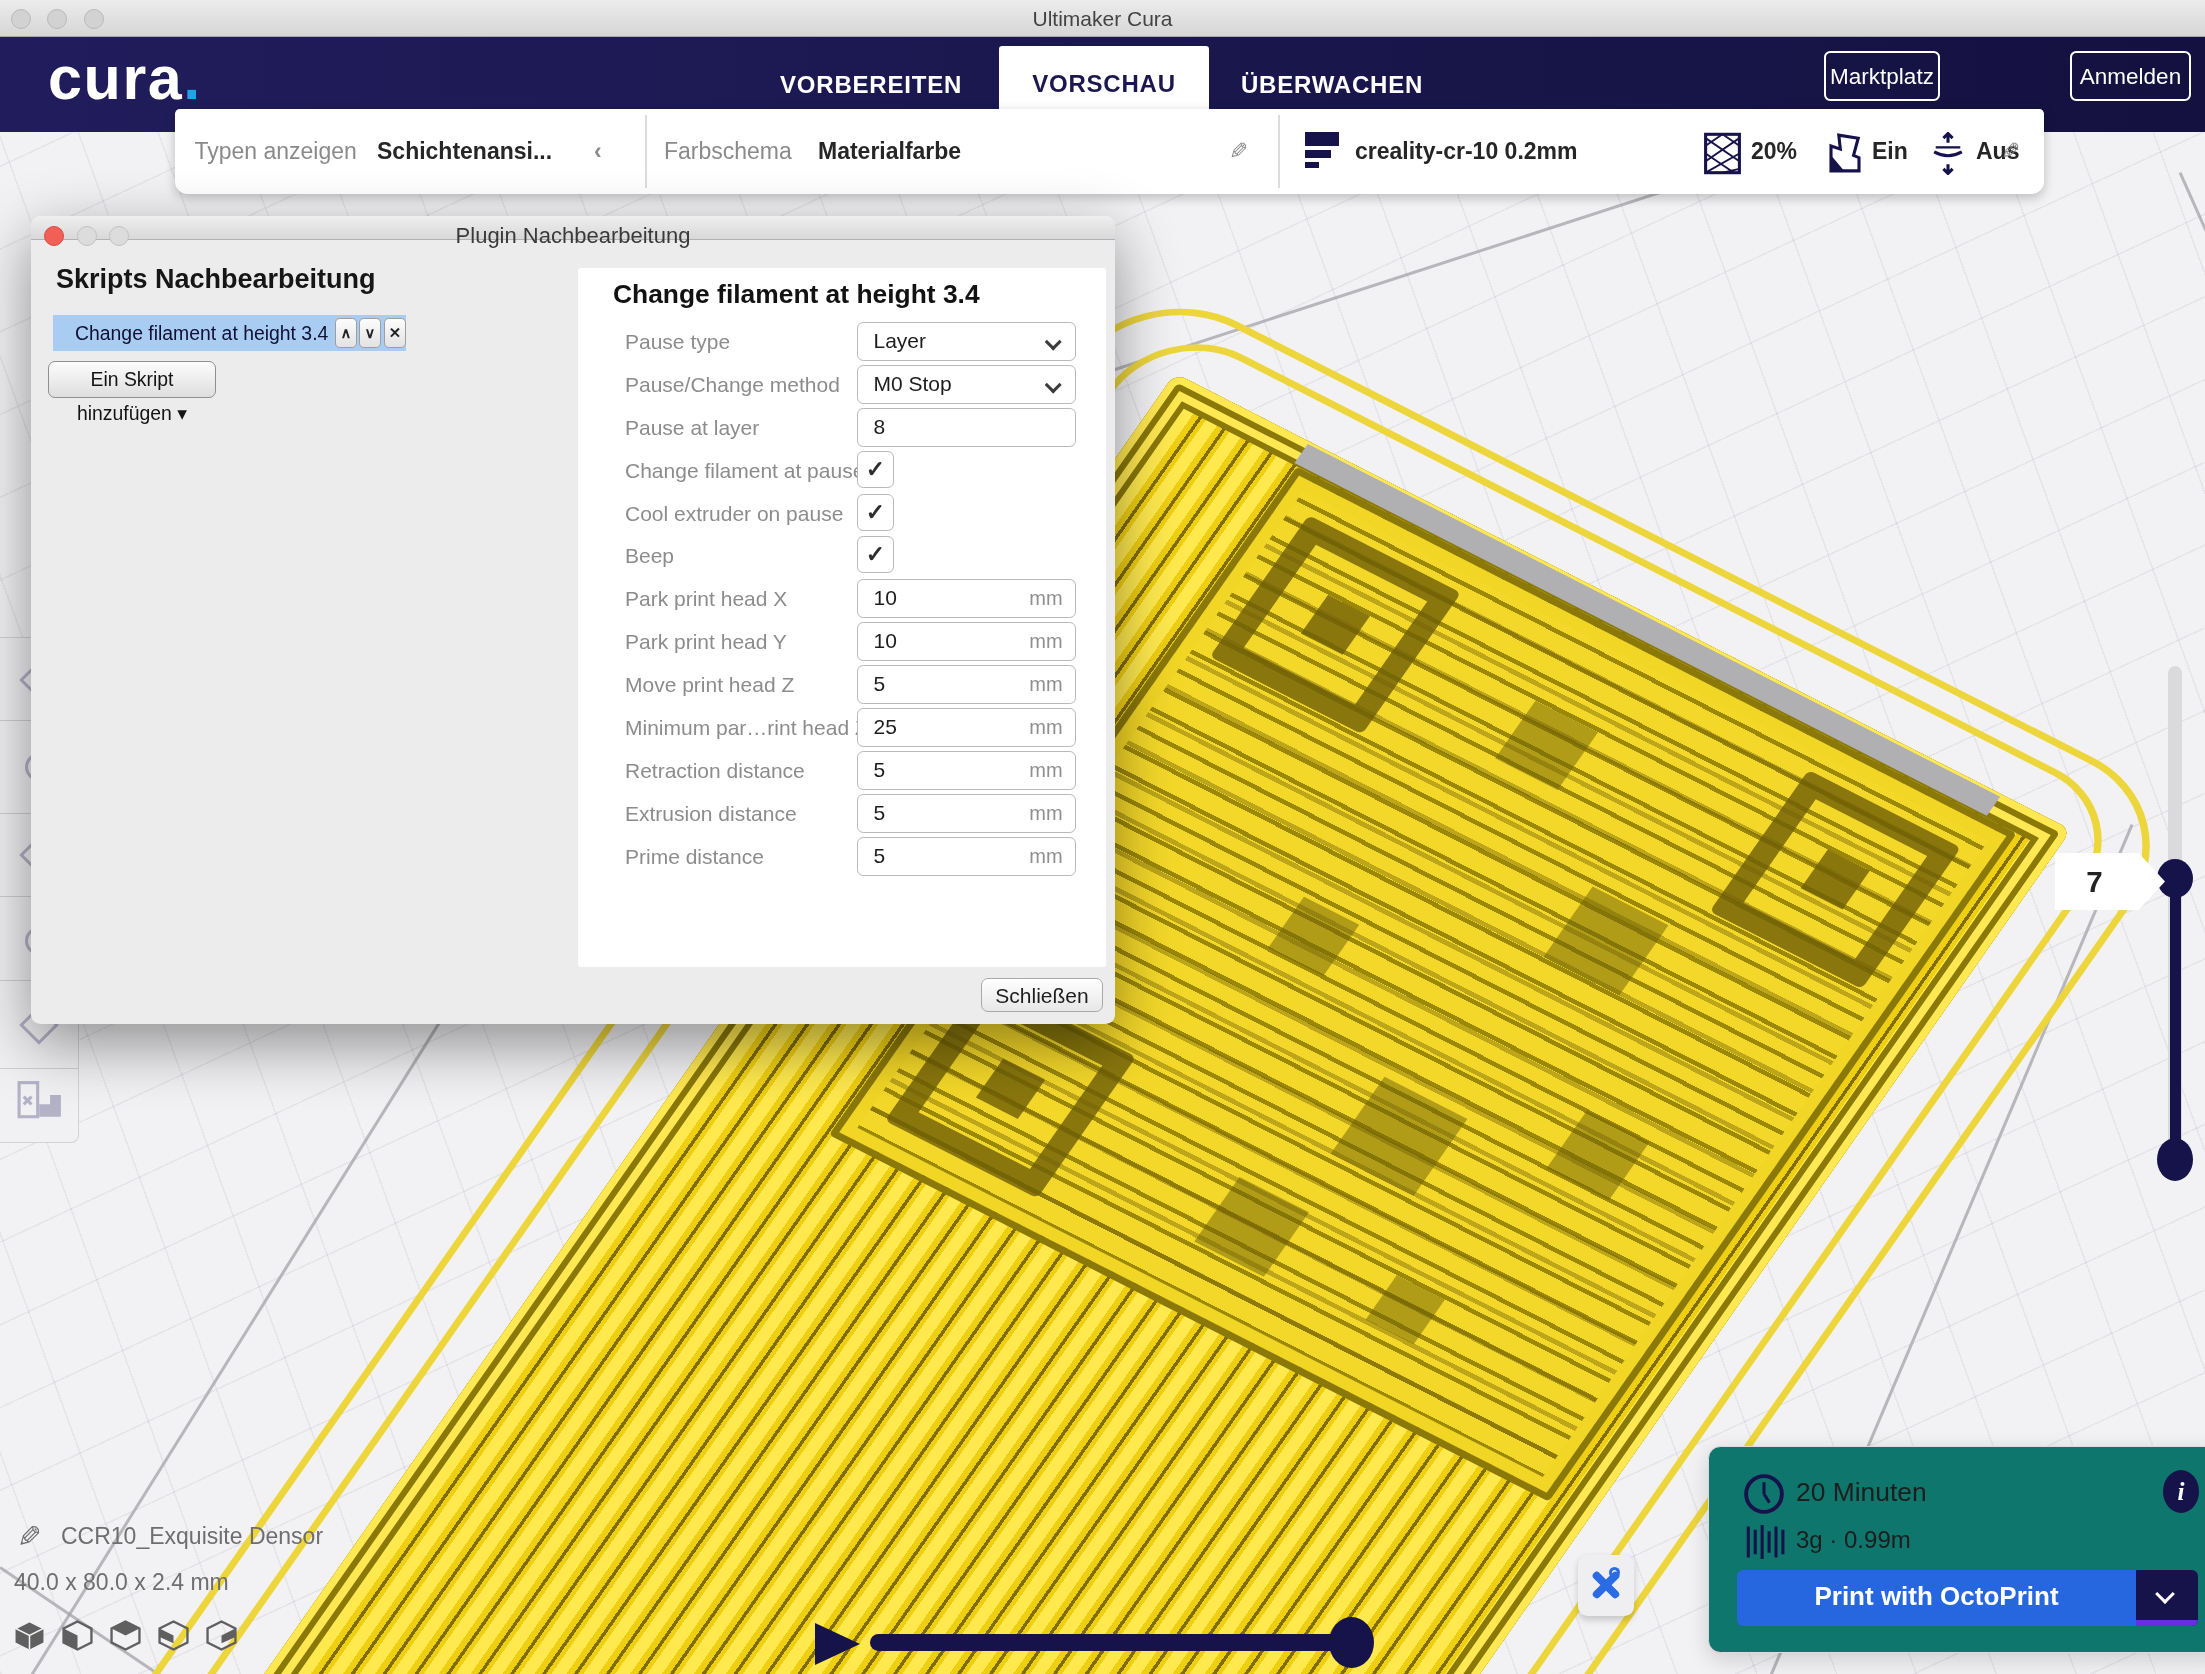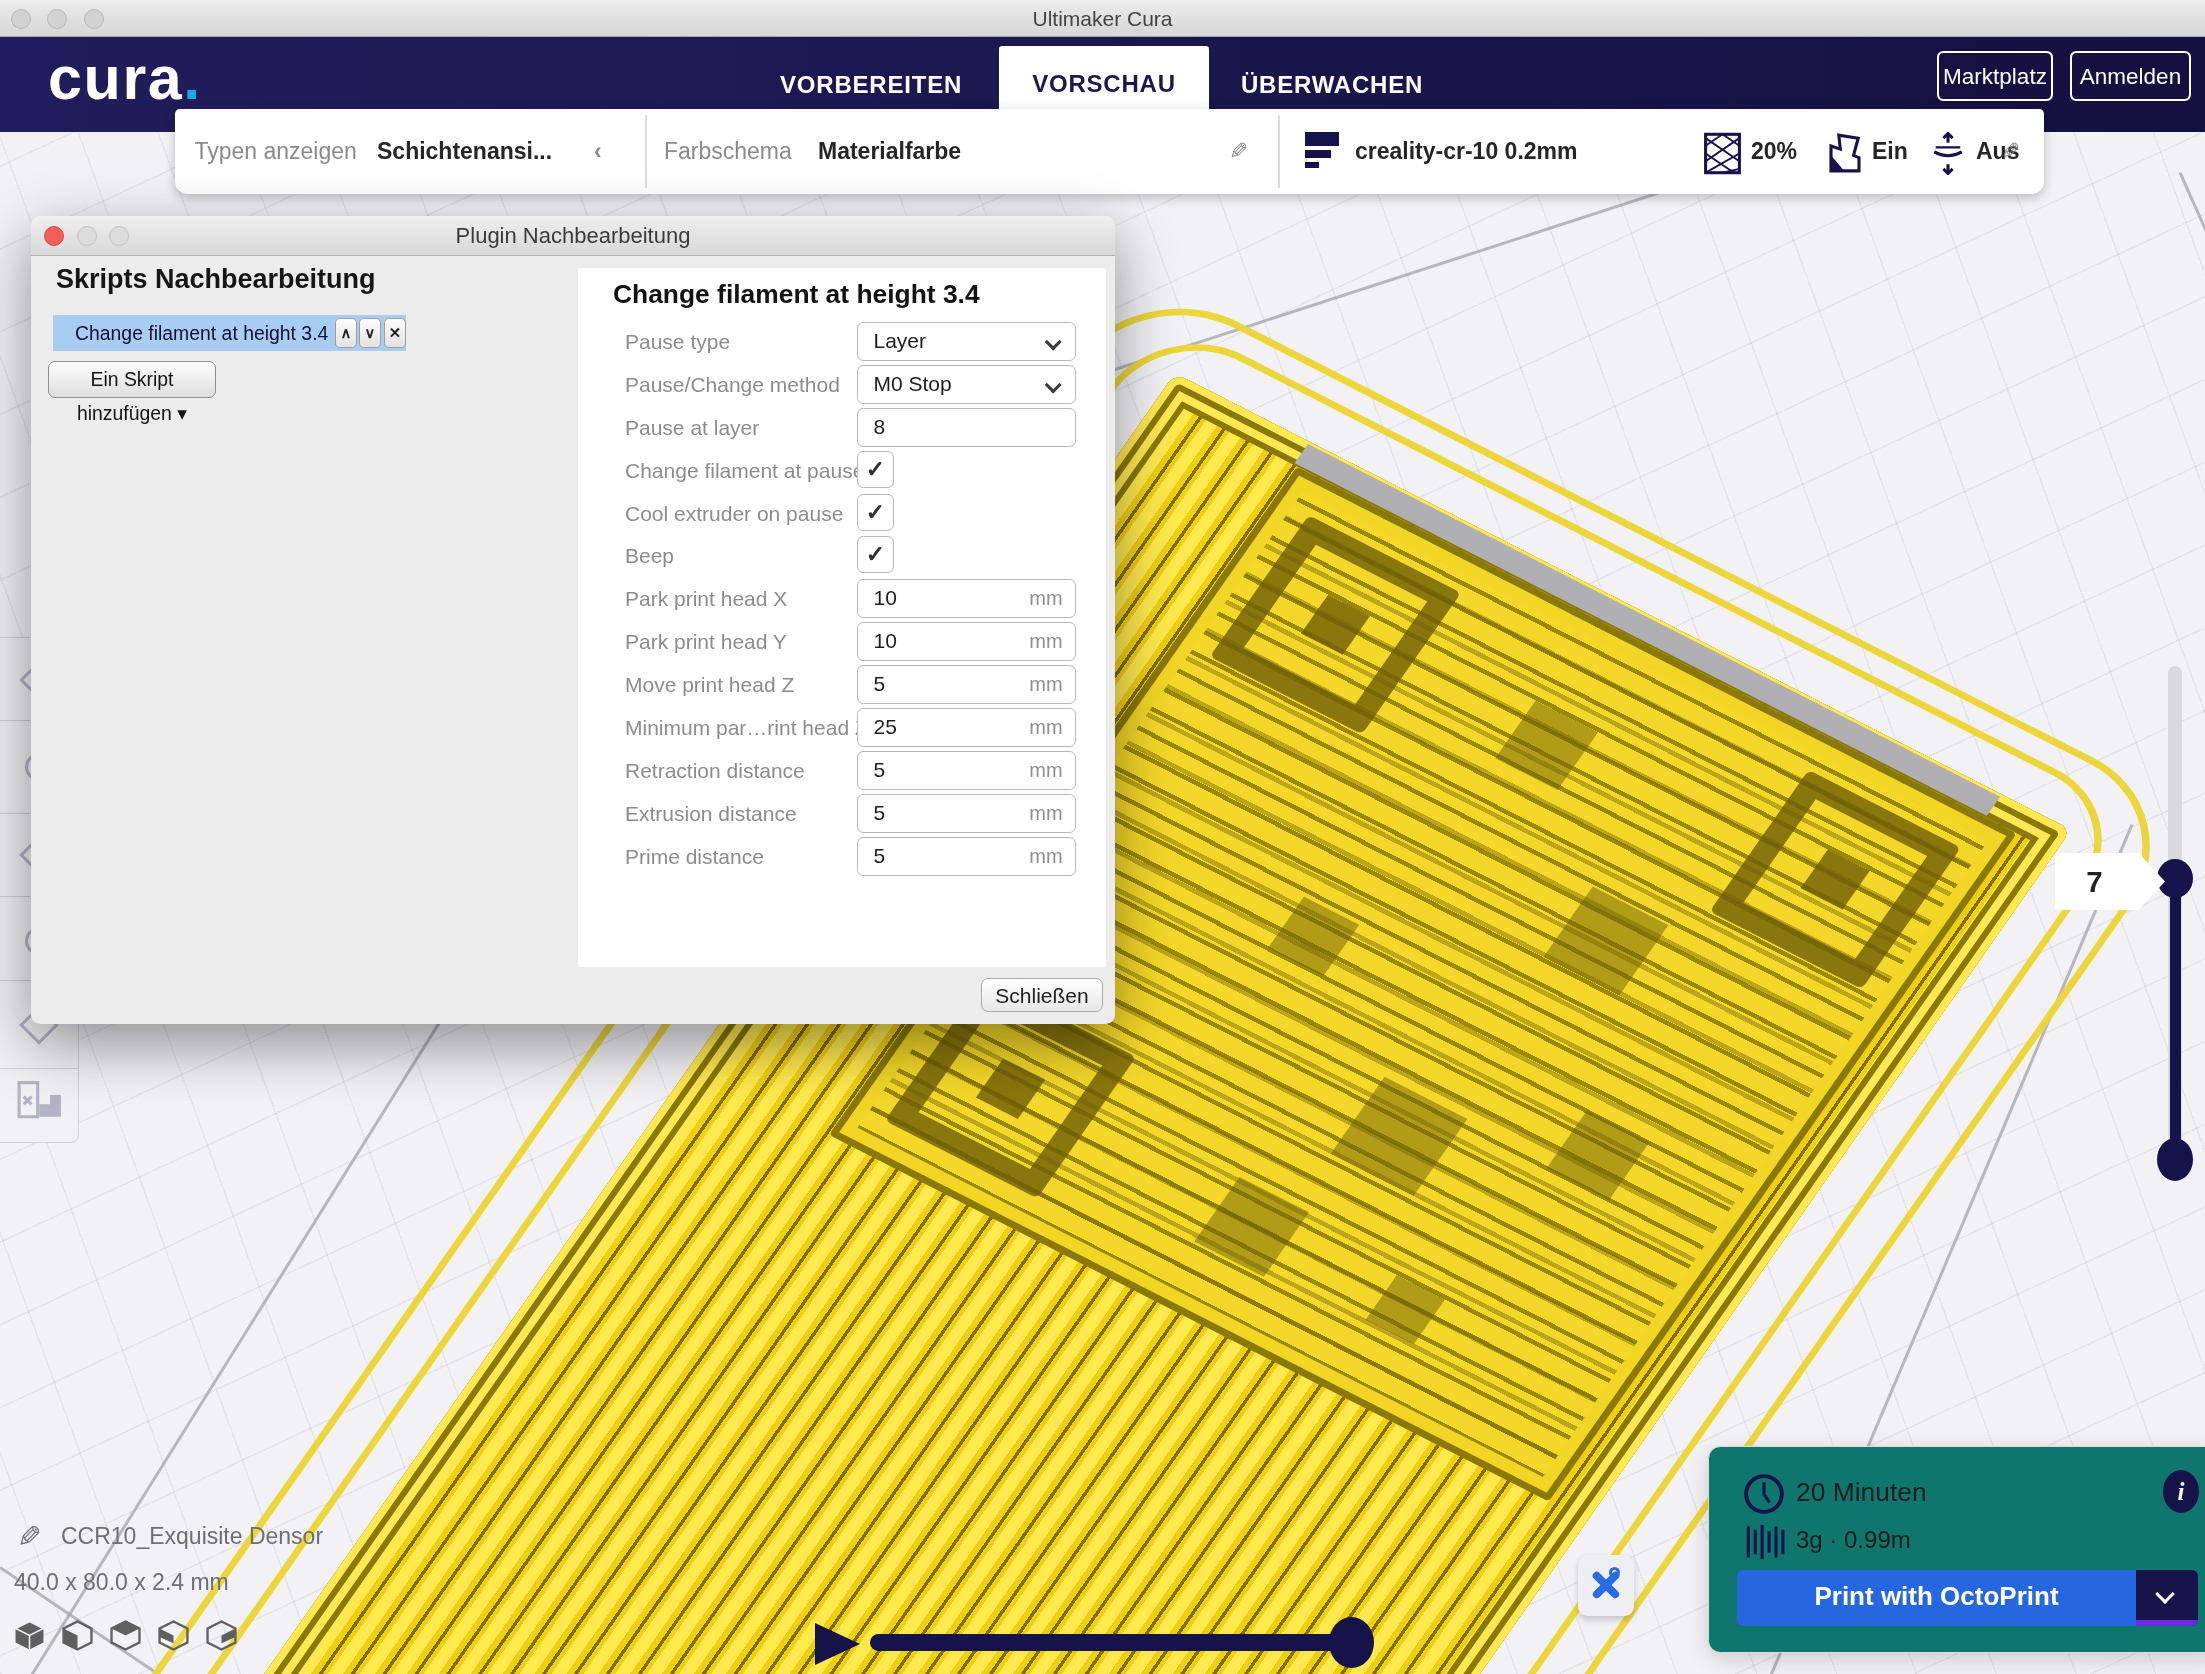--- a/index.html
+++ b/index.html
@@ -108,21 +108,21 @@
     box-shadow: inset 0 -5.4px 0 rgba(15,35,110,.35); }
   .pbtn .main { flex:1; background:#2667e0; color:#fff; font-size:26px; font-weight:600; text-align:center; line-height:53px; }
   .pbtn .seg { width:62px; background:#16134a; position:relative; }
   .pbtn .seg .strip { position:absolute; left:0; bottom:0; width:62px; height:6.2px; background:#6a2de0; }
   .chev { display:inline-block; width:12.4px; height:12.4px; border-right:3.1px solid #3c3c3c; border-bottom:3.1px solid #3c3c3c; transform:rotate(45deg); }
   .chev.white { border-color:#fff; width:14px; height:14px; }
 
   
   .dialog { position:absolute; left:31px; top:216px; width:1084px; height:808px; z-index:70;
     background:#ececec; border-radius:9.3px; box-shadow:0 20px 62px rgba(0,0,0,.42); }
-  .dtitle { position:absolute; left:0; top:0; width:100%; height:40px; border-radius:9.3px 9.3px 0 0;
+  .dtitle { position:absolute; left:0; top:0; width:100%; height:24px; border-radius:9.3px 9.3px 0 0;
     background:linear-gradient(#efefef,#d8d8d8); border-bottom:0.8px solid #b2b2b2;
     text-align:center; line-height:40px; font-size:22px; color:#3a3a3a; }
   .dlight { position:absolute; top:10px; width:20px; height:20px; border-radius:50%; }
   .scripts-head { position:absolute; left:25px; top:48px; font-size:27px; font-weight:700; color:#161616; }
   .script-row { position:absolute; left:22px; top:99px; width:353px; height:36px; background:#a9cdf2;
     font-size:19.4px; color:#101033; line-height:36px; padding-left:22px; }
   .mini { position:absolute; top:102px; width:22px; height:29.5px; background:linear-gradient(#fdfdfd,#e2e2e2);
     border:0.8px solid #9e9e9e; border-radius:4.7px; font-size:14.8px; font-weight:700; color:#222;
     text-align:center; line-height:28px; }
   .addbtn { position:absolute; left:17px; top:145px; width:168px; height:37px;
@@ -180,21 +180,21 @@
   <div class="tl" style="left:47px;"></div>
   <div class="tl" style="left:84px;"></div>
   <div class="wtitle">Ultimaker Cura</div>
 </div>
 
 <div class="header">
   <div class="logo"><span>cura</span><span class="dot">.</span></div>
   <div class="tab" style="left:780px; width:182px;">VORBEREITEN</div>
   <div class="tab active" style="left:999px; width:210px;">VORSCHAU</div>
   <div class="tab" style="left:1239px; width:186px;">ÜBERWACHEN</div>
-  <div class="hbtn" style="left:1937px; width:116px;">Marktplatz</div>
+  <div class="hbtn" style="left:1824px; width:116px;">Marktplatz</div>
   <div class="hbtn" style="left:2070px; width:121px;">Anmelden</div>
 </div>
 
 <div class="toolbar">
   <div class="tlab" style="left:19.4px;">Typen anzeigen</div>
   <div class="tval" style="left:202px;">Schichtenansi...</div>
   <div class="tlab chevleft" style="left:419px;">‹</div>
   <div class="tdiv" style="left:470px;"></div>
   <div class="tlab" style="left:489px;">Farbschema</div>
   <div class="tval" style="left:643px;">Materialfarbe</div>

